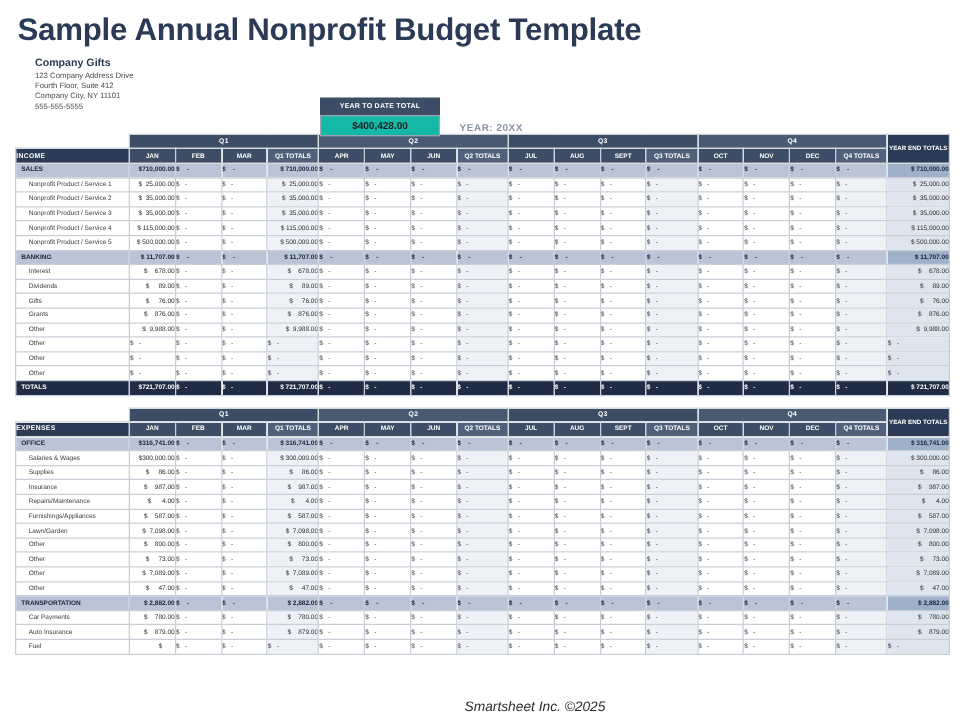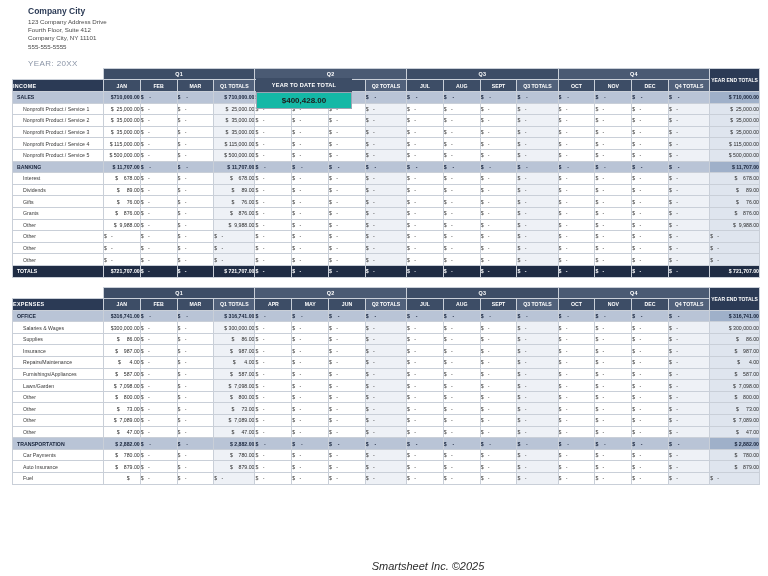--- a/index.html
+++ b/index.html
@@ -25,22 +25,23 @@
   .ytd-head{
     background:#3d4d66;color:#ffffff;font-size:5.6px;font-weight:bold;
     padding:4px 0 4px 0;letter-spacing:.2px;
   }
   .ytd-val{
     background:#14b8a6;border:1px solid #9aa4b3;color:#1d1d1d;
     font-size:8px;font-weight:bold;padding:3px 0;
   }
 
   .year-label{
-    margin-left:18px;margin-top:8px;font-size:8px;font-weight:normal;color:#8a94a6;
+    margin-left:18px;margin-top:8px;font-size:8px;font-weight:bold;color:#8a94a6;
     letter-spacing:.4px;
+    text-align:center;
   }
 
   table{border-collapse:collapse;table-layout:fixed;}
   .grid{width:748px;margin-left:2px;font-size:5.2px;}
   .grid td,.grid th{border:0.5px solid #c9cfd8;padding:0;height:10.6px;overflow:hidden;white-space:nowrap;}
 
   
   .c-label{width:84px;}
   .c-m{width:34px;}
   .c-q{width:38px;}
@@ -75,23 +76,24 @@
   .footer{
     position:absolute;left:0;bottom:4px;width:768px;text-align:center;
     font-size:11px;font-style:italic;color:#2b2b2b;padding-left:44px;
   }
 </style>
 </head>
 <body>
 
 <div class="page">
 
+  <div class="title">Sample Annual Nonprofit Budget Template</div>
 
   <div class="company-block">
-    <div class="company-name">Company City</div>
+    <div class="company-name">Company Gifts</div>
     <div class="company-line">123 Company Address Drive</div>
     <div class="company-line">Fourth Floor, Suite 412</div>
     <div class="company-line">Company City, NY 11101</div>
     <div class="company-line">555-555-5555</div>
   </div>
 
   <div class="ytd-box">
     <div class="ytd-head">YEAR TO DATE TOTAL</div>
     <div class="ytd-val">$400,428.00</div>
   </div>

